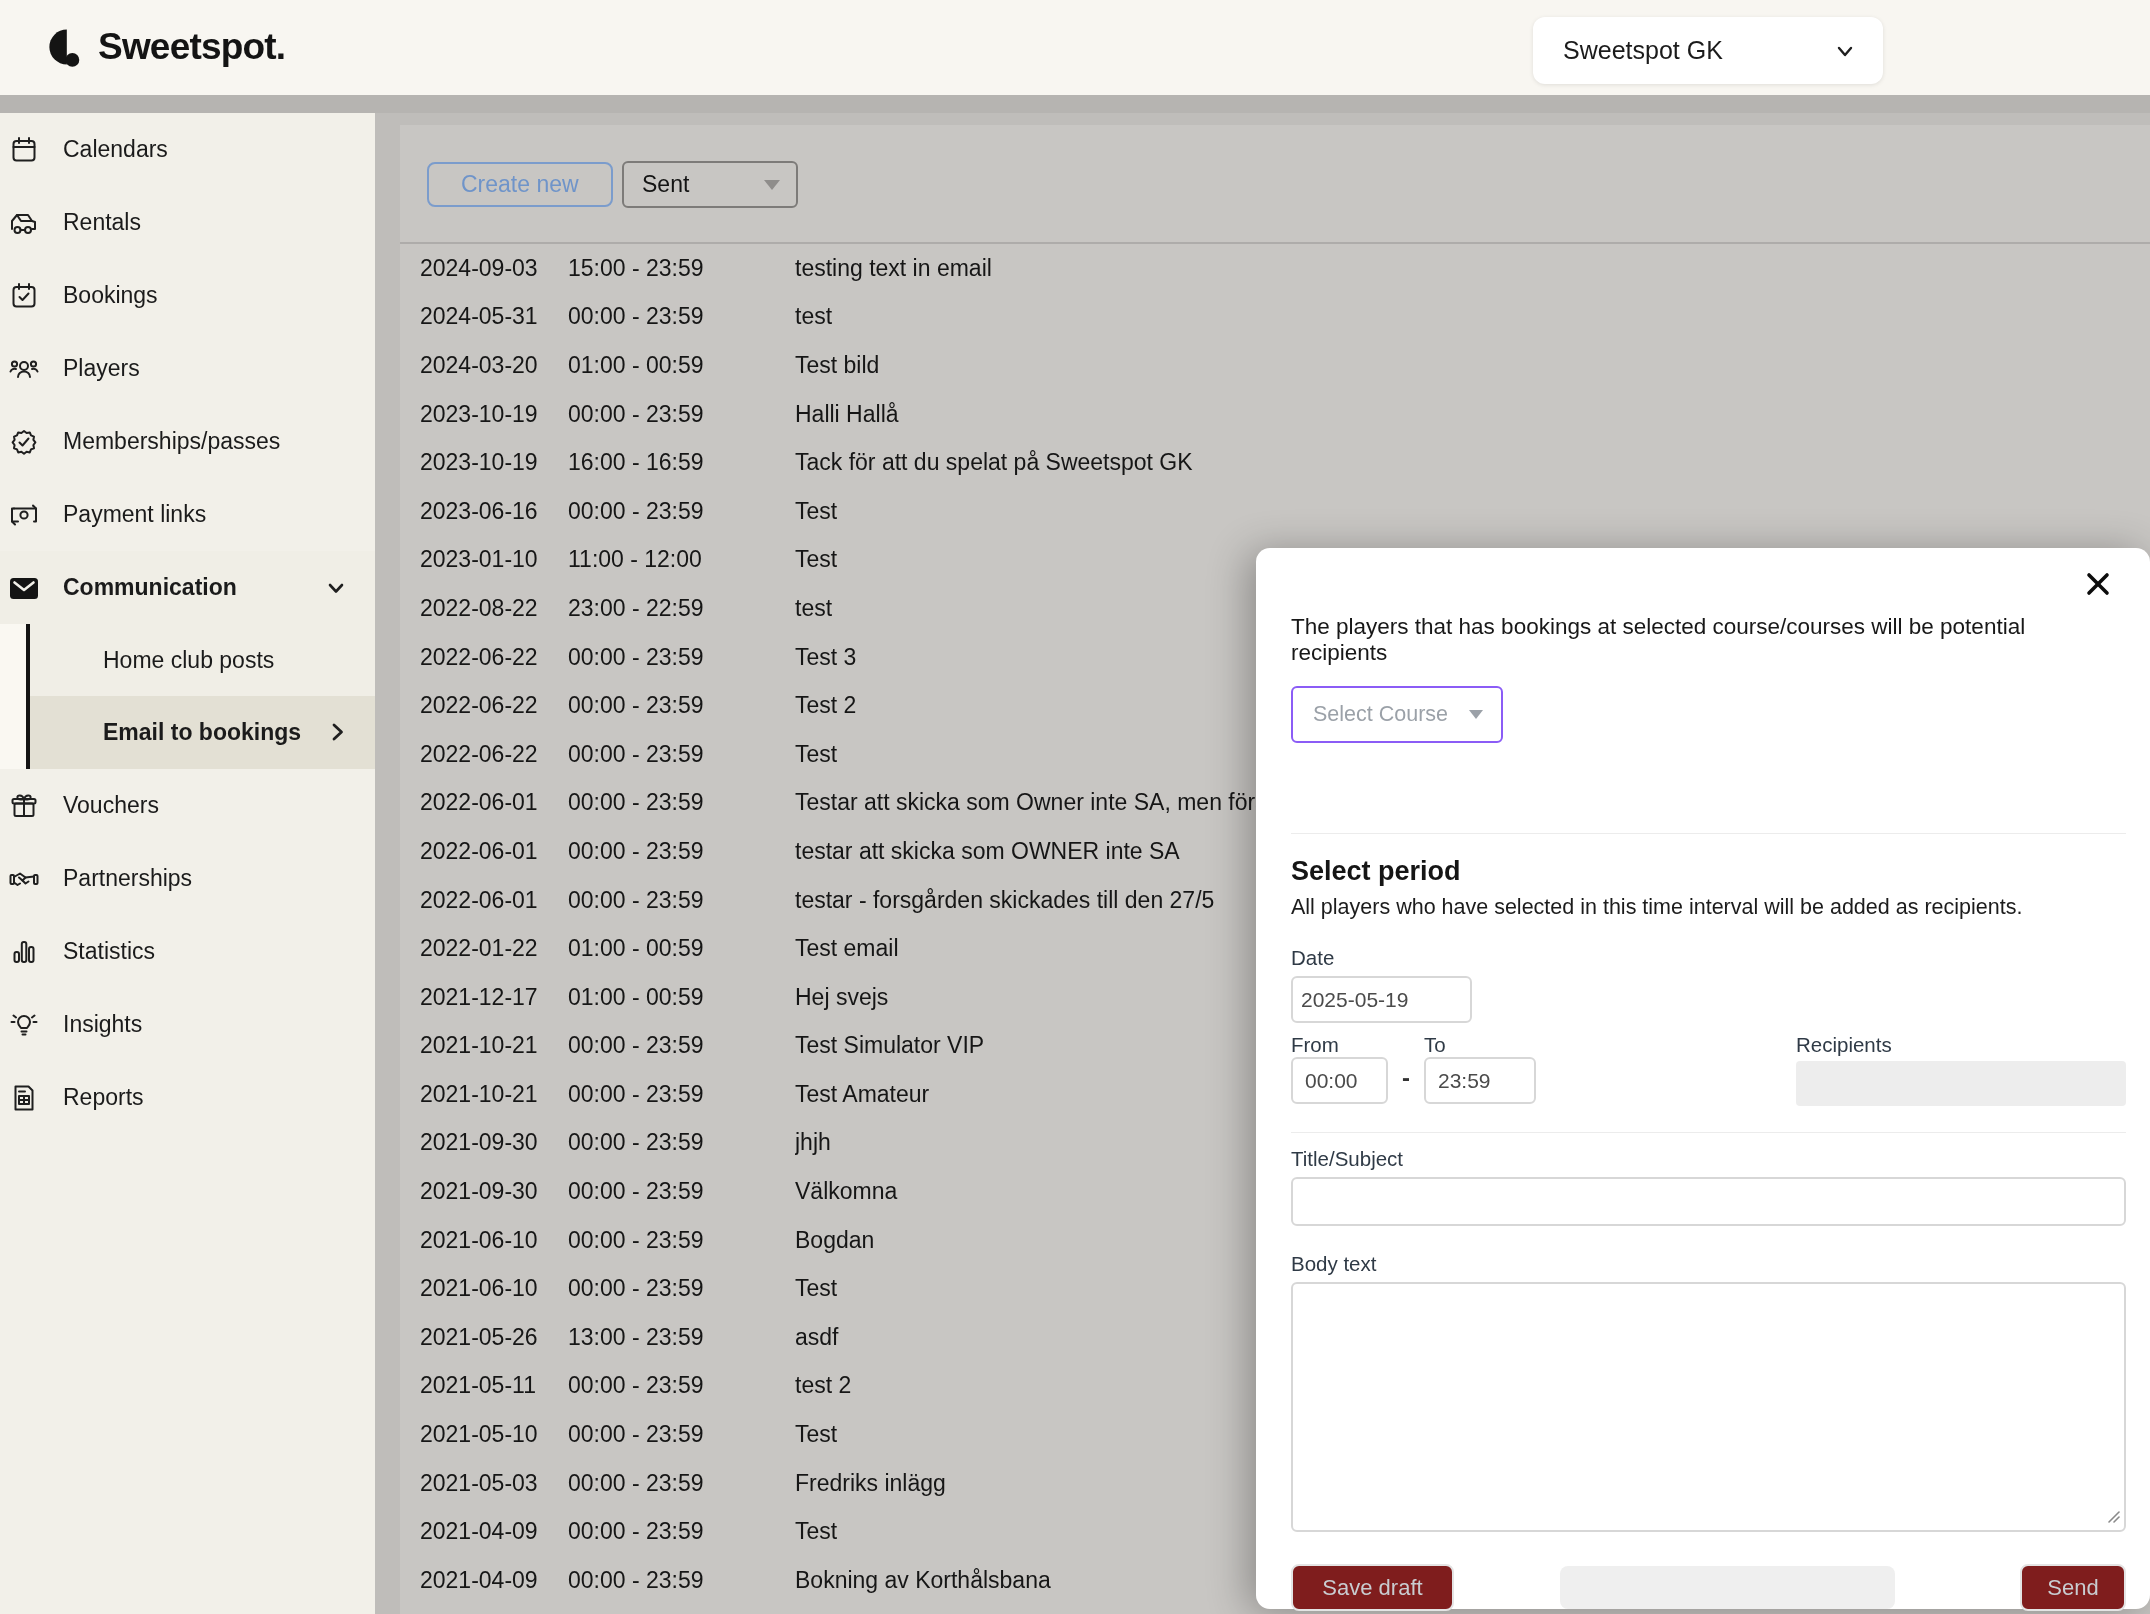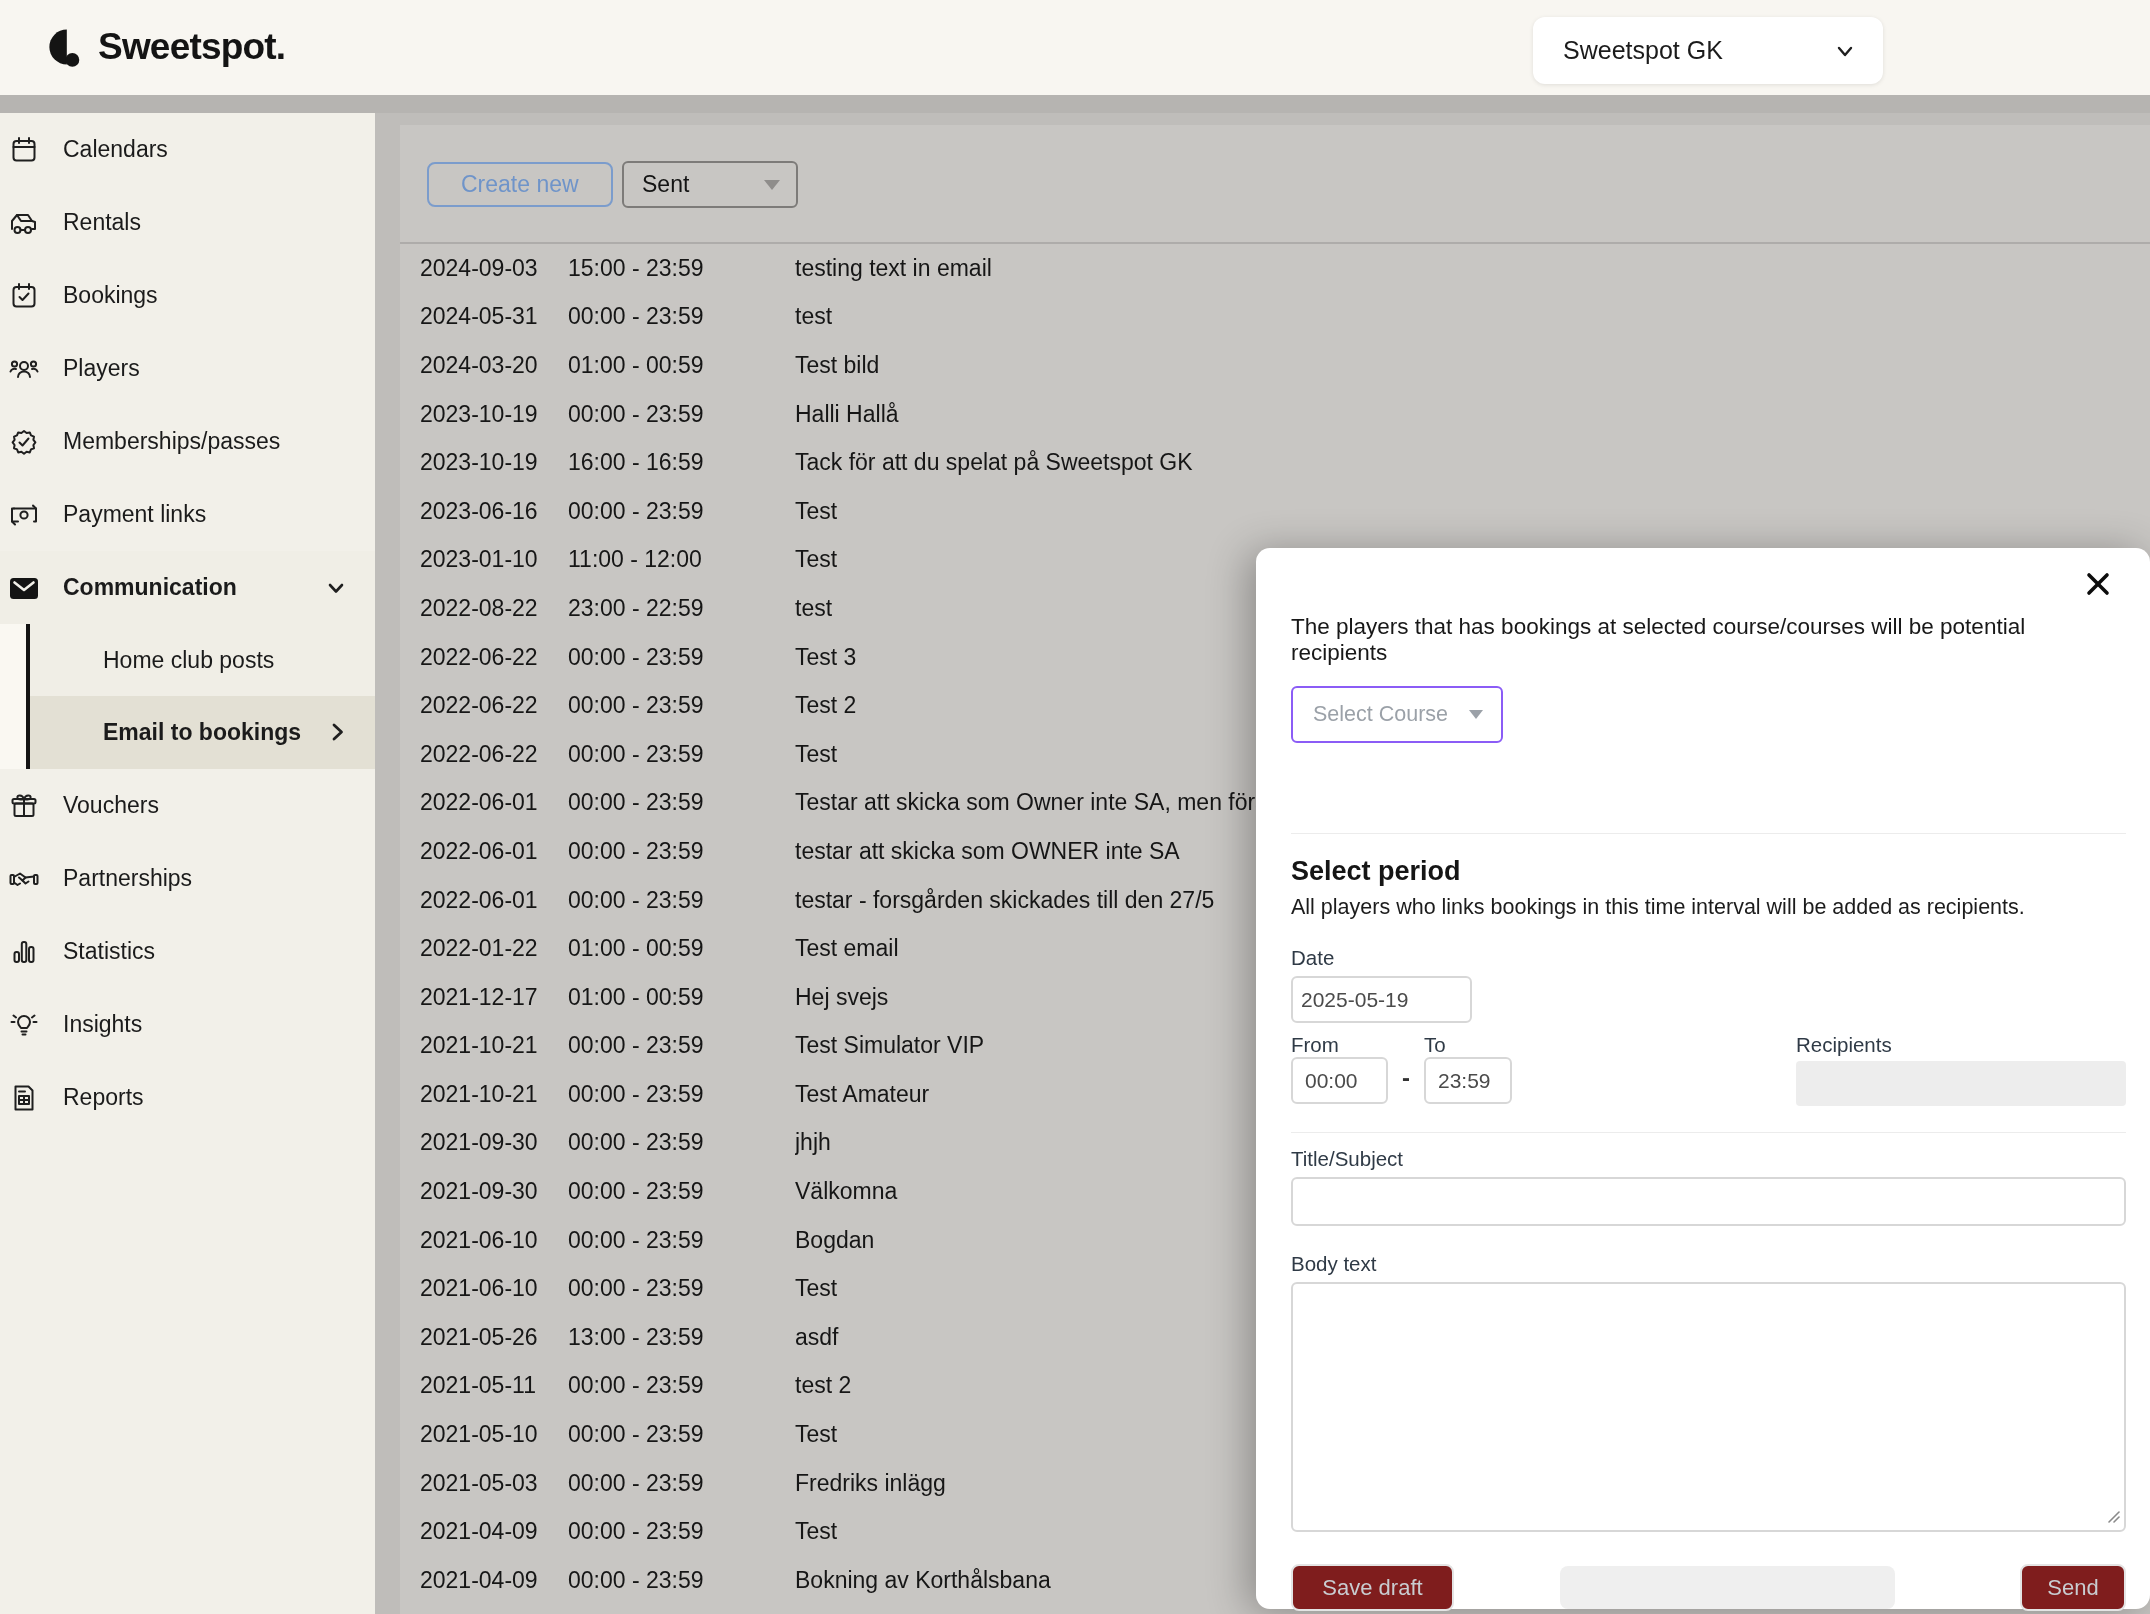--- a/index.html
+++ b/index.html
@@ -84,21 +84,21 @@
   .div1 { margin-top:90px; }
   .m-h2 { margin-top:22px; font-size:27px; font-weight:600; color:#151515; }
   .m-desc { margin-top:8px; font-size:21.5px; color:#1c1c1c; }
   .f-label { font-size:20.5px; color:#2f3a46; }
   .lab-date { margin-top:26px; }
   .inp { border:2px solid #d7d7d7; border-radius:6px; height:47px; font-size:21px;
     color:#4b4b4b; padding:0 12px; font-family:inherit; background:#fff; outline:none; }
   .inp-date { margin-top:6px; width:181px; display:block;padding-left:8px; }
   .ft-row { margin-top:10px; display:flex; align-items:flex-start; }
   .ft-col .inp { display:block; }
-  .inp-from { width:97px; } .inp-to { width:88px; }
+  .inp-from { width:97px; } .inp-to { width:112px; }
   .dash { align-self:flex-end; margin:0 14px 14px 14px; font-size:24px; font-weight:700; color:#333; }
   .rec-col { margin-left:auto; width:330px; }
   .rec-box { margin-top:4px; height:45px; background:#ededed; border-radius:4px; }
   .div2 { margin-top:26px; }
   .lab-title { margin-top:14px; }
   .inp-title { margin-top:6px; width:100%; display:block; height:49px; }
   .lab-body { margin-top:26px; }
   .ta-wrap { position:relative; margin-top:6px; }
   .ta { width:100%; height:250px; border:2px solid #d7d7d7; border-radius:6px;
     resize:none; outline:none; font-family:inherit; font-size:21px; padding:10px 12px; }
@@ -474,21 +474,21 @@
   <div class="m-intro">The players that has bookings at selected course/courses will be potential recipients</div>
 
   <div class="sel-course">
     <span>Select Course</span>
     <span class="caret-sm"></span>
   </div>
 
   <div class="m-div div1"></div>
 
   <div class="m-h2">Select period</div>
-  <div class="m-desc">All players who links bookings in this time interval will be added as recipients.</div>
+  <div class="m-desc">All players who have selected in this time interval will be added as recipients.</div>
 
   <div class="f-label lab-date">Date</div>
   <input class="inp inp-date" value="2025-05-19" style="">
 
   <div class="ft-row">
     <div class="ft-col">
       <div class="f-label">From</div>
       <input class="inp inp-from" value="00:00" style="">
     </div>
     <div class="dash">-</div>

